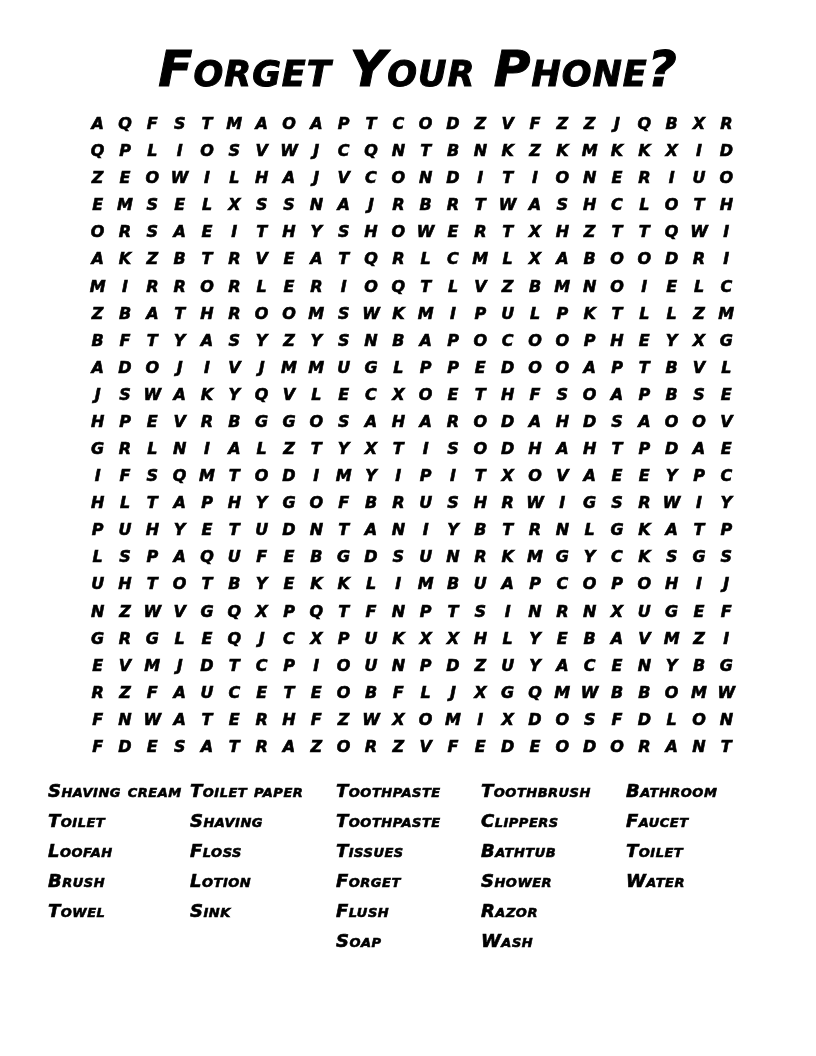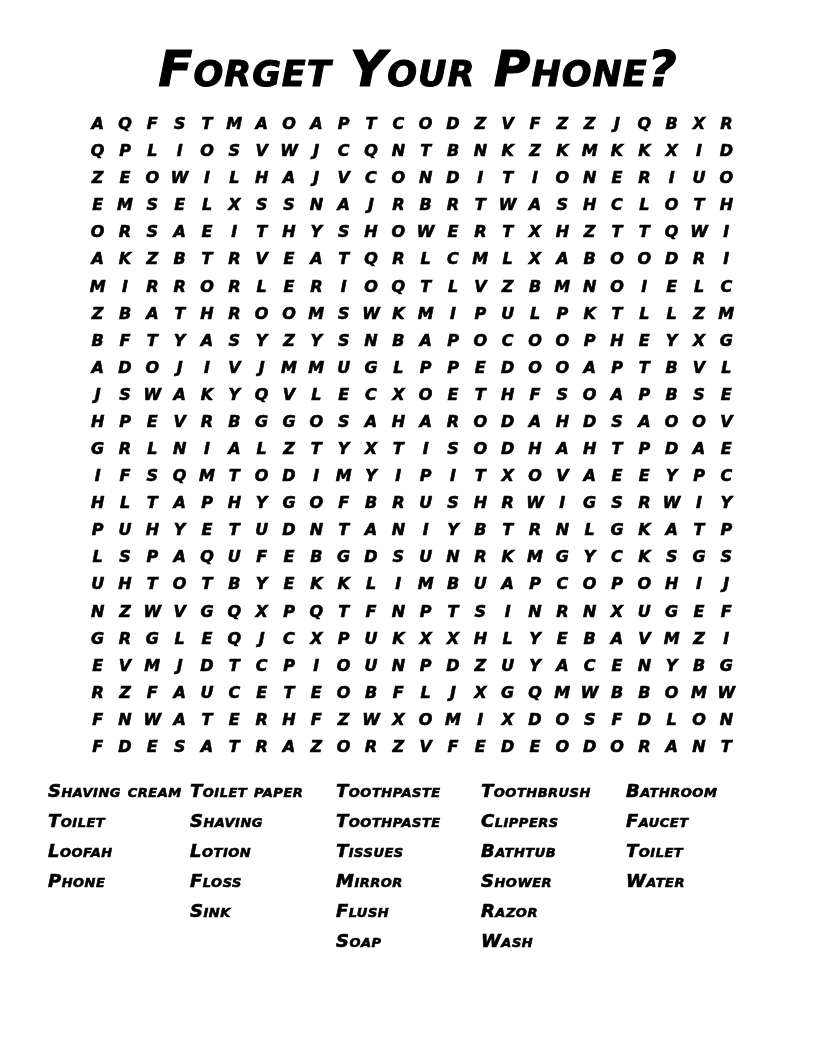--- a/index.html
+++ b/index.html
@@ -654,34 +654,35 @@
       <span class="cell">R</span>
       <span class="cell">A</span>
       <span class="cell">N</span>
       <span class="cell">T</span>
     </div>
   <div class="words" id="word-list">
       <div class="word-col">
         <span class="word-item">Shaving cream</span>
         <span class="word-item">Toilet</span>
         <span class="word-item">Loofah</span>
-        <span class="word-item">Phone</span>
+        <span class="word-item">Brush</span>
+        <span class="word-item">Towel</span>
       </div>
       <div class="word-col">
         <span class="word-item">Toilet paper</span>
         <span class="word-item">Shaving</span>
+        <span class="word-item">Floss</span>
         <span class="word-item">Lotion</span>
-        <span class="word-item">Floss</span>
         <span class="word-item">Sink</span>
       </div>
       <div class="word-col">
         <span class="word-item">Toothpaste</span>
         <span class="word-item">Toothpaste</span>
         <span class="word-item">Tissues</span>
-        <span class="word-item">Mirror</span>
+        <span class="word-item">Forget</span>
         <span class="word-item">Flush</span>
         <span class="word-item">Soap</span>
       </div>
       <div class="word-col">
         <span class="word-item">Toothbrush</span>
         <span class="word-item">Clippers</span>
         <span class="word-item">Bathtub</span>
         <span class="word-item">Shower</span>
         <span class="word-item">Razor</span>
         <span class="word-item">Wash</span>

